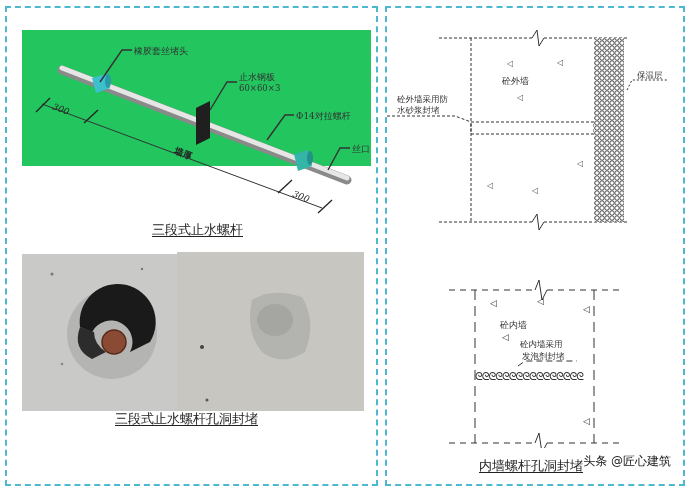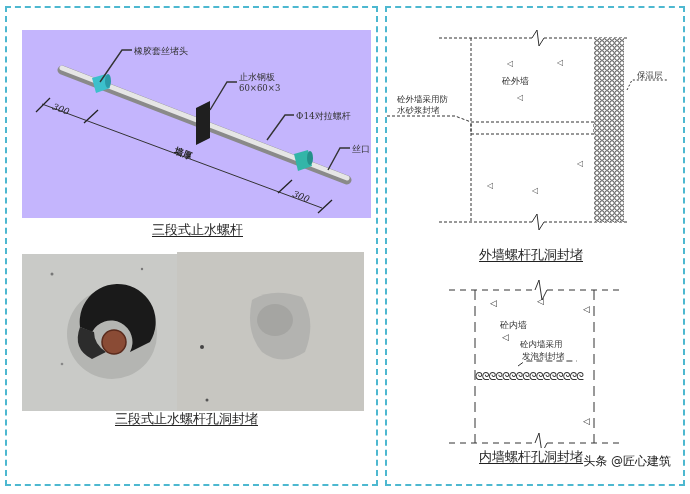--- a/index.html
+++ b/index.html
@@ -9,21 +9,21 @@
   .panel { position: absolute; border: 2px dashed #4db8d0; }
   .panel-left  { left: 5px;   top: 6px; width: 373px; height: 480px; }
   .panel-right { left: 385px; top: 6px; width: 300px; height: 480px; }
 
   .caption {
     position: absolute; font-size: 13px; text-decoration: underline;
     text-underline-offset: 2px; color: #222; white-space: nowrap;
     font-family: "DejaVu Serif", "Liberation Serif", serif;
   }
 
-  .render-box { position: absolute; left: 15px; top: 22px; width: 349px; height: 188px; background: #c4b5fd; }
+  .render-box { position: absolute; left: 15px; top: 22px; width: 349px; height: 136px; background: #22c55e; }
   .photo-box  { position: absolute; left: 15px; top: 246px; width: 342px; height: 157px; }
   .photo-a { position: absolute; left: 0; top: 0; width: 155px; height: 157px; background: #c9cac7; }
   .photo-b { position: absolute; left: 155px; top: -2px; width: 187px; height: 159px; background: #c7c6c1; }
 
   .watermark {
     position: absolute; right: 12px; bottom: 14px; font-size: 12px; color: #1a1a1a;
     font-family: "DejaVu Sans", "Liberation Sans", sans-serif; white-space: nowrap;
     text-shadow: 0 0 2px #fff, 0 0 2px #fff;
   }
   svg text { font-family: "DejaVu Serif", "Liberation Serif", serif; }
@@ -120,21 +120,20 @@
     <text x="10" y="94" font-size="8.5" fill="#333">砼外墙采用防</text>
     <text x="10" y="105" font-size="8.5" fill="#333">水砂浆封堵</text>
     <text x="250" y="70" font-size="8.5" fill="#333">保温层</text>
     <text x="120" y="58" font-size="8" fill="#555">◁</text>
     <text x="170" y="57" font-size="8" fill="#555">◁</text>
     <text x="130" y="92" font-size="8" fill="#555">◁</text>
     <text x="100" y="180" font-size="8" fill="#555">◁</text>
     <text x="145" y="185" font-size="8" fill="#555">◁</text>
     <text x="190" y="158" font-size="8" fill="#555">◁</text>
   </svg>
-  <div class="caption" style="left:92px; top:238px;">外墙螺杆孔洞封堵</div>
 
   <svg width="300" height="180" viewBox="0 0 300 180" style="position:absolute;left:0;top:260px;">
     <line x1="62" y1="22" x2="148" y2="22" stroke="#333" stroke-dasharray="6,5"></line>
     <polyline points="148,22 152,12 155,32 160,22" fill="none" stroke="#333"></polyline>
     <line x1="160" y1="22" x2="235" y2="22" stroke="#333" stroke-dasharray="6,5"></line>
     <line x1="62" y1="175" x2="148" y2="175" stroke="#333" stroke-dasharray="6,5"></line>
     <polyline points="148,175 152,165 155,185 160,175" fill="none" stroke="#333"></polyline>
     <line x1="160" y1="175" x2="235" y2="175" stroke="#333" stroke-dasharray="6,5"></line>
     <line x1="88" y1="22" x2="88" y2="175" stroke="#333" stroke-dasharray="10,6"></line>
     <line x1="207" y1="22" x2="207" y2="175" stroke="#333" stroke-dasharray="10,6"></line>
@@ -142,16 +141,16 @@
     <polyline points="131,98 138,93 190,93" fill="none" stroke="#333" stroke-dasharray="6,4"></polyline>
     <text x="113" y="60" font-size="9" fill="#333">砼内墙</text>
     <text x="133" y="79" font-size="8.5" fill="#333">砼内墙采用</text>
     <text x="135" y="91" font-size="8.5" fill="#333">发泡剂封堵</text>
     <text x="103" y="38" font-size="9" fill="#333">◁</text>
     <text x="150" y="36" font-size="9" fill="#333">◁</text>
     <text x="196" y="44" font-size="9" fill="#333">◁</text>
     <text x="115" y="72" font-size="9" fill="#333">◁</text>
     <text x="196" y="156" font-size="9" fill="#333">◁</text>
   </svg>
-  <div class="caption" style="left:92px; top:440px;">内墙螺杆孔洞封堵</div>
+  <div class="caption" style="left:92px; top:449px;">内墙螺杆孔洞封堵</div>
 
   <div class="watermark">头条 @匠心建筑</div>
 </div>
 
 </body></html>

